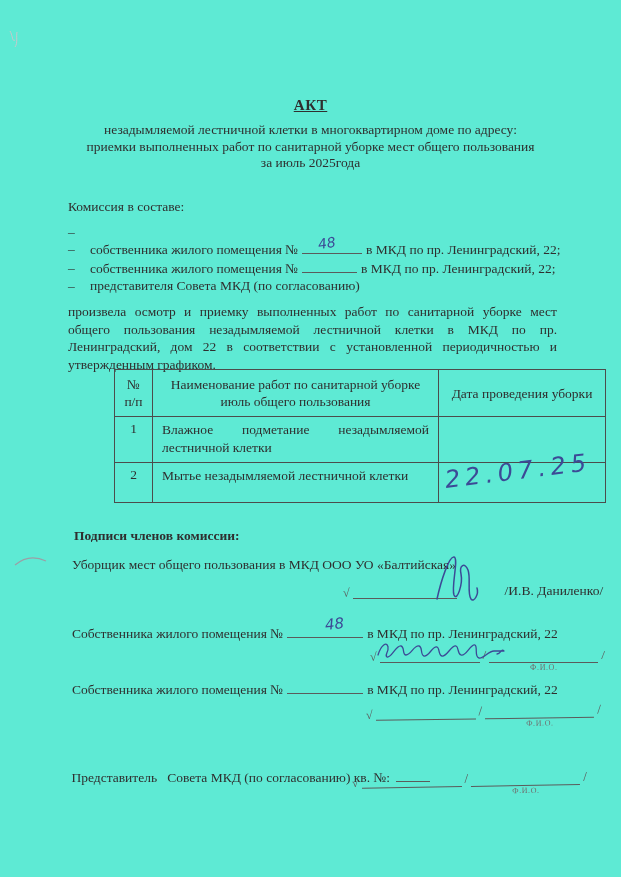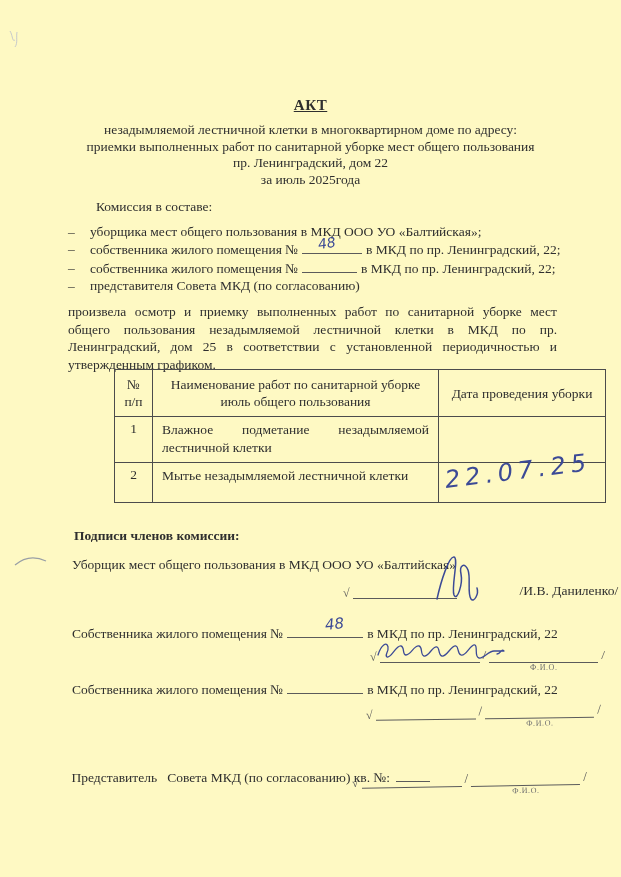--- a/index.html
+++ b/index.html
@@ -1,26 +1,26 @@
 <!DOCTYPE html>
 <html><head>
 <meta charset="utf-8">
 <style>
   html,body{margin:0;padding:0;background:#ffffff;}
   .page{
-    position:relative;width:621px;height:877px;background:#fef9c3;
+    position:relative;width:621px;height:877px;background:#5eead4;
     font-family:"Liberation Serif","DejaVu Serif",serif;color:#2f2f2f;
     font-size:13.5px;overflow:hidden;
   }
   
   .title-block{position:absolute;top:97px;left:0;width:100%;text-align:center;}
   .doc-title{font-weight:bold;text-decoration:underline;font-size:15px;letter-spacing:.6px;margin-bottom:8px;}
   .subtitle-line{line-height:16.5px;}
   
-  .intro{position:absolute;left:68px;top:199px;margin-left:28px;}
+  .intro{position:absolute;left:68px;top:199px;}
   .members{position:absolute;left:68px;top:223px;width:502px;list-style:none;margin:0;padding:0;}
   .members li{display:flex;line-height:17.4px;}
   .members .dash{width:22px;flex:none;}
   .blank{display:inline-block;border-bottom:1px solid #5b5b5b;position:relative;height:13px;vertical-align:baseline;}
   .blank.mb{width:60px;margin:0 4px;}
   .blank.mb2{width:55px;margin:0 4px;}
   .hw{font-family:"DejaVu Sans",sans-serif;font-style:italic;color:#3c4a96;}
   .hw-num{position:absolute;left:16px;top:-5px;font-size:14px;transform:rotate(-9deg);}
   .paragraph{position:absolute;left:68px;top:303px;width:489px;text-align:justify;line-height:17.6px;}
   
@@ -45,21 +45,21 @@
   .lab-rep{top:752px;left:58px;white-space:pre-wrap;}
   .blank.apt{width:76px;margin:0 4px;}
   .blank.kv{width:34px;margin-left:6px;}
   .hw-apt{position:absolute;left:38px;top:-9px;font-size:15px;transform:rotate(-6deg);}
   .sig-row{position:absolute;display:flex;align-items:flex-end;height:17px;}
   .sig-row .tick{color:#5c5c5c;font-size:12px;margin-right:3px;line-height:12px;}
   .sig-row .slash{margin:0 3px;color:#5c5c5c;}
   .sig-row .blank{height:15px;}
   .row-cleaner{left:343px;top:582px;}
   .row-cleaner .b1{width:104px;}
-  .sig-name{margin-left:15px;white-space:nowrap;padding-left:48px;}
+  .sig-name{margin-left:0;white-space:nowrap;padding-left:48px;}
   .row-owner1{left:370px;top:646px;}
   .row-owner2{left:366px;top:704px;transform:rotate(-0.8deg);transform-origin:left bottom;}
   .row-rep{left:352px;top:772px;transform:rotate(-1deg);transform-origin:left bottom;}
   .b-first{width:100px;}
   .fio-wrap{position:relative;display:inline-block;}
   .fio-wrap .blank{width:109px;display:block;}
   .fio-label{position:absolute;top:16px;left:0;width:100%;text-align:center;font-size:8px;color:#707070;letter-spacing:.6px;}
   .sig-svg{position:absolute;pointer-events:none;}
   .svg-cleaner{left:76px;top:-32px;}
   .svg-scribble{left:-6px;top:-12px;}
@@ -72,50 +72,48 @@
 <div class="page">
 
   <svg class="mark-tl" width="18" height="22" viewBox="0 0 18 22">
     <path d="M4,3 C7,8 6,14 9,12 M11,4 C10,9 12,15 9,19" fill="none" stroke="#c6c9cc" stroke-width="1"></path>
   </svg>
 
   <div class="title-block">
     <div class="doc-title">АКТ</div>
     <div class="subtitle-line">незадымляемой лестничной клетки в многоквартирном доме по адресу:</div>
     <div class="subtitle-line">приемки выполненных работ по санитарной уборке мест общего пользования</div>
-    <div class="subtitle-line">пр. Ленинградский, дом 22</div>
     <div class="subtitle-line">за июль 2025года</div>
   </div>
 
   <div class="intro">Комиссия в составе:</div>
 
   <ul class="members">
     <li>
       <span class="dash">–</span>
-      <span>уборщика мест общего пользования в МКД ООО УО «Балтийская»;</span>
     </li>
     <li>
       <span class="dash">–</span>
       <span>
         <span>собственника жилого помещения №</span><span class="blank mb"><span class="hw hw-num">48</span></span><span>в МКД по пр. Ленинградский, 22;</span>
       </span>
     </li>
     <li>
       <span class="dash">–</span>
       <span>
         <span>собственника жилого помещения №</span><span class="blank mb2"></span><span>в МКД по пр. Ленинградский, 22;</span>
       </span>
     </li>
     <li>
       <span class="dash">–</span>
       <span>представителя Совета МКД (по согласованию)</span>
     </li>
   </ul>
 
-  <div class="paragraph">произвела осмотр и приемку выполненных работ по санитарной уборке мест общего пользования незадымляемой лестничной клетки в МКД по пр. Ленинградский, дом 25 в соответствии с установленной периодичностью и утвержденным графиком.</div>
+  <div class="paragraph">произвела осмотр и приемку выполненных работ по санитарной уборке мест общего пользования незадымляемой лестничной клетки в МКД по пр. Ленинградский, дом 22 в соответствии с установленной периодичностью и утвержденным графиком.</div>
 
   <table class="work-table">
     <colgroup>
         <col class="col-num">
         <col class="col-work">
         <col class="col-date">
       </colgroup>
     <thead>
       <tr>
         <th>№ п/п</th>

